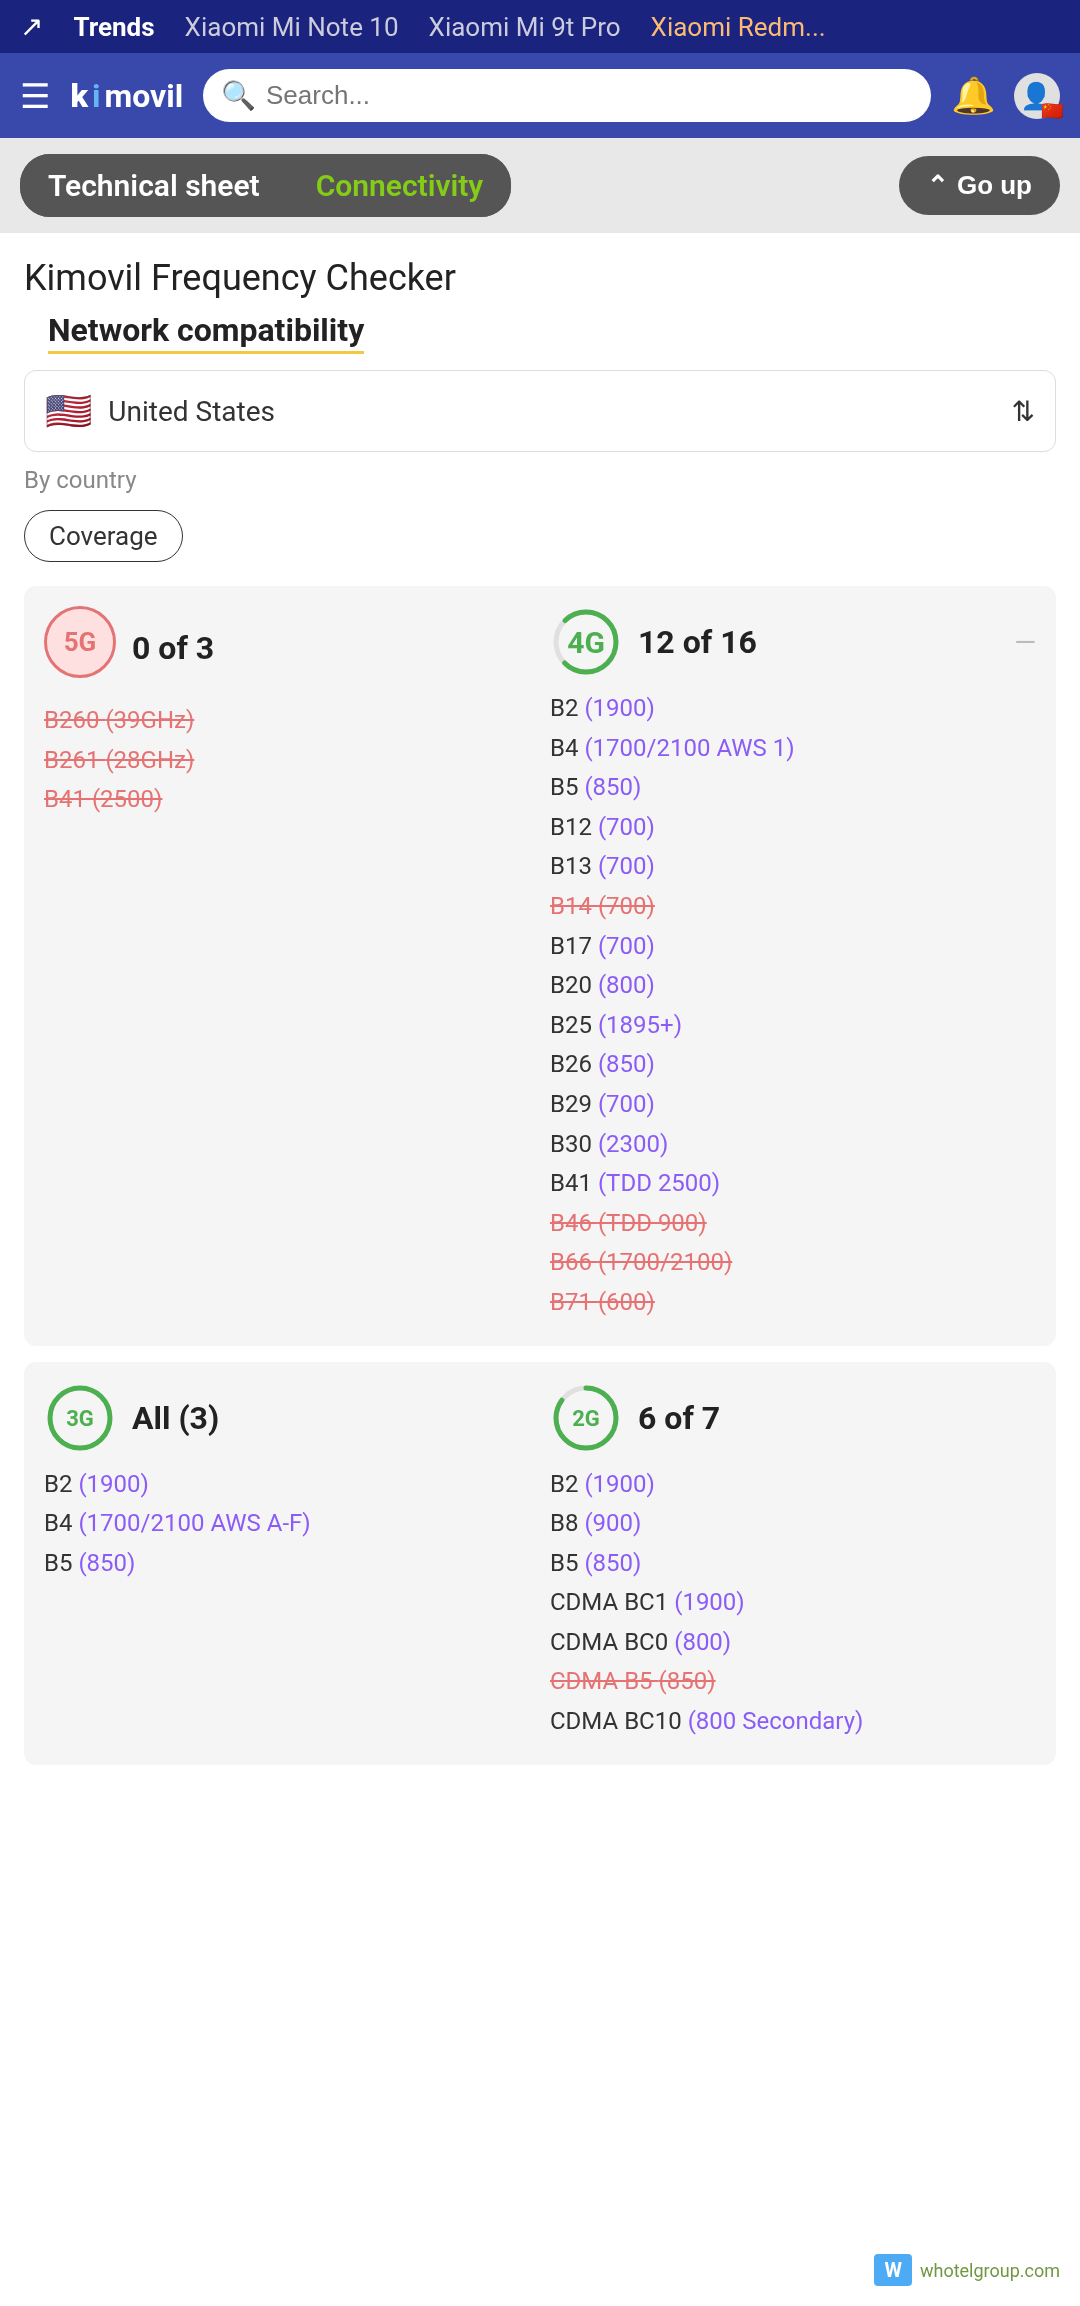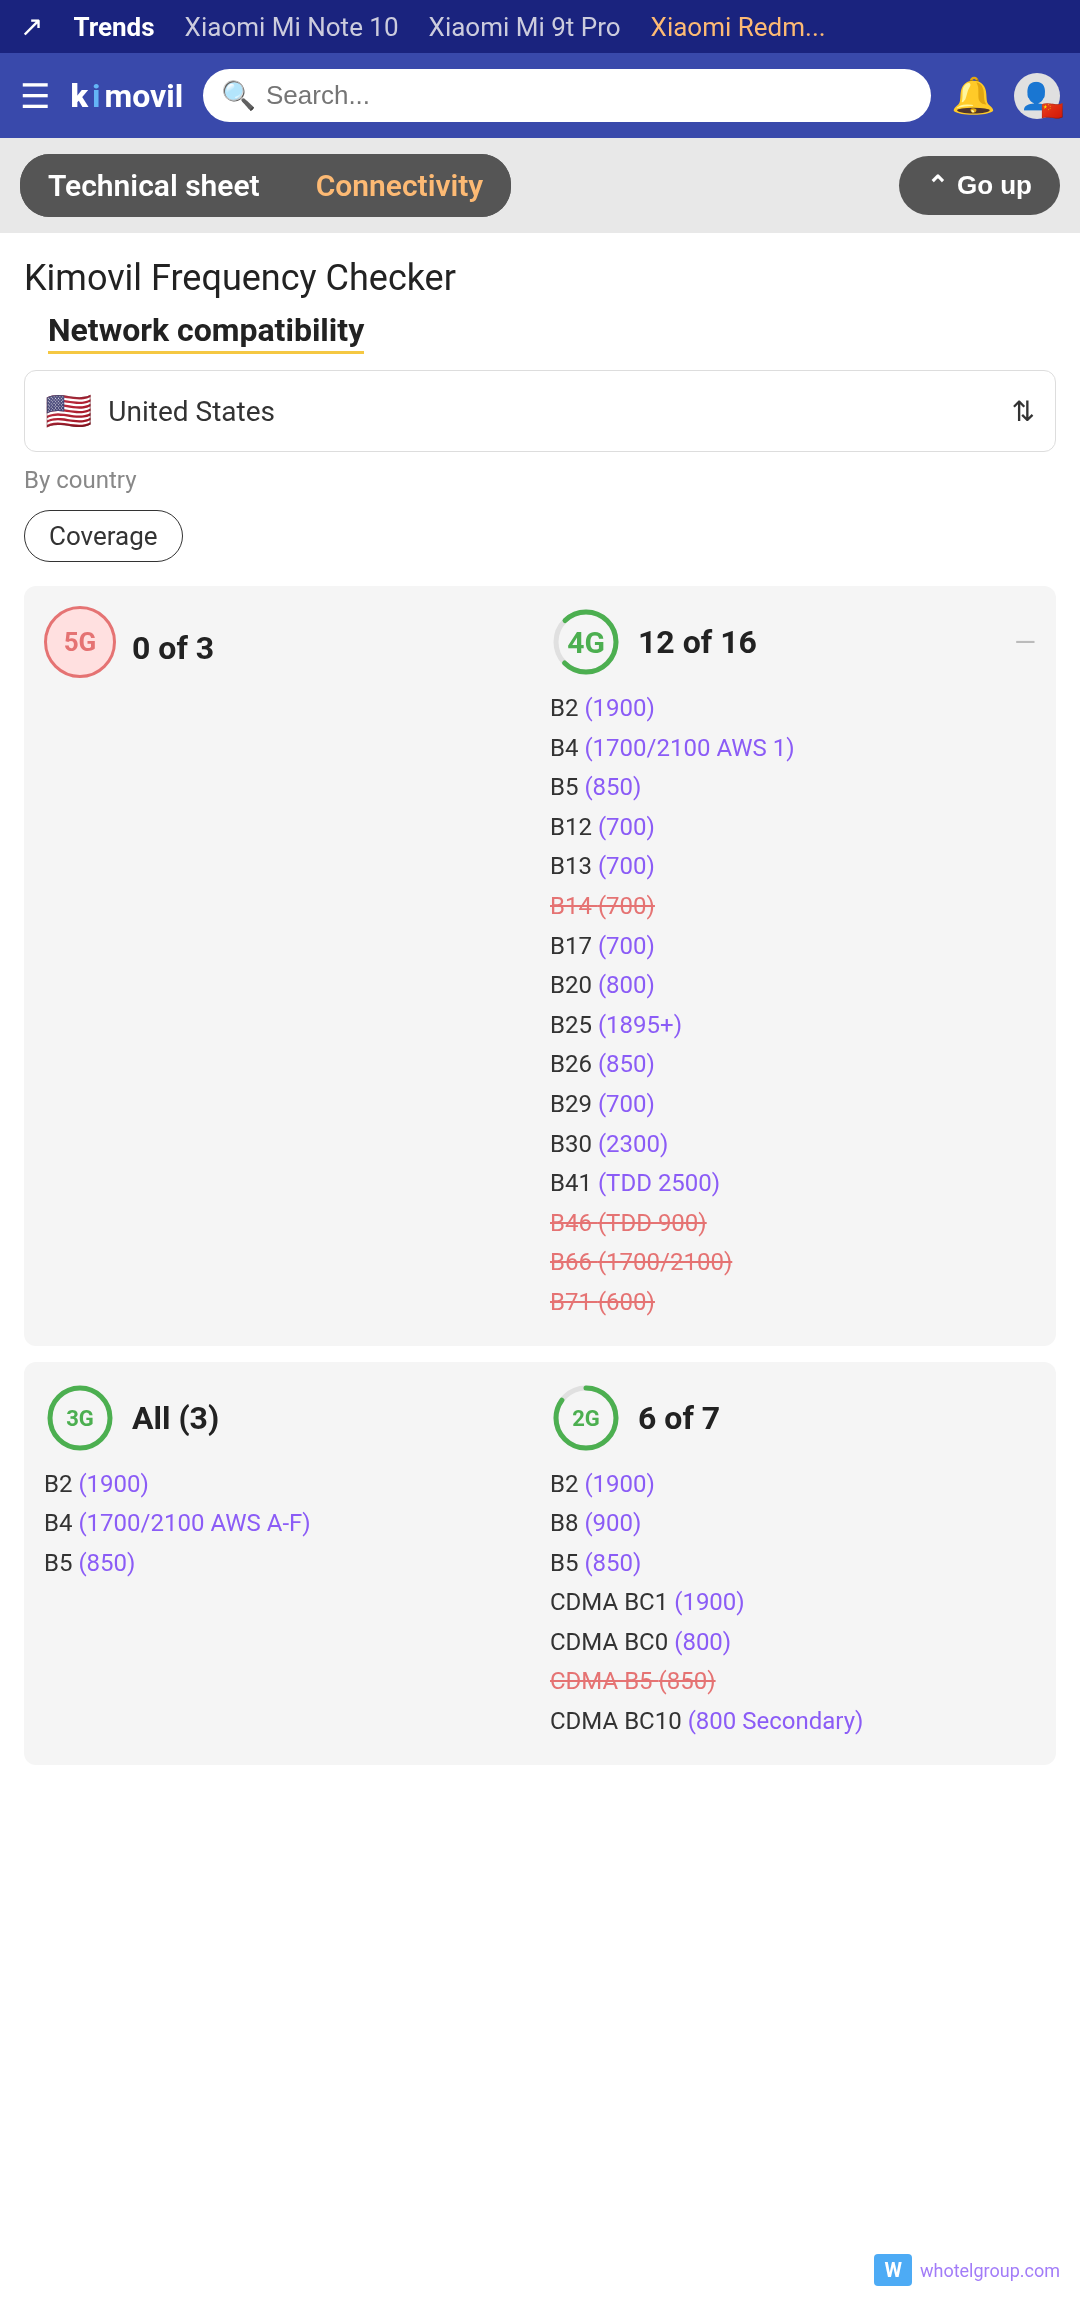--- a/index.html
+++ b/index.html
@@ -113,21 +113,21 @@
       font-size: 30px;
       font-weight: 600;
       cursor: pointer;
     }
     .tab-pill.active {
       background: #555;
       color: #fff;
     }
     .tab-pill.inactive {
       background: #555;
-      color: #fdba74;
+      color: #84cc16;
     }
     .go-up-btn {
       background: #555;
       color: #fff;
       border: none;
       border-radius: 30px;
       padding: 14px 28px;
       font-size: 26px;
       font-weight: 600;
       display: flex;
@@ -345,20 +345,25 @@
   <div class="coverage-btn">Coverage</div>
 
   
   <div class="network-grid">
     <div class="network-row">
 
       <div class="network-col">
         <div class="net-header">
           <div class="net-badge badge-5g">5G</div>
           <span class="net-count">0 of 3</span>
+        </div>
+        <div>
+          <div class="band-item strikethrough">B260 <span class="band-freq">(39GHz)</span></div>
+          <div class="band-item strikethrough">B261 <span class="band-freq">(28GHz)</span></div>
+          <div class="band-item strikethrough">B41 <span class="band-freq">(2500)</span></div>
         </div>
       </div>
 
       <div class="network-col">
         <div class="net-header">
 
           <div style="position:relative; width:72px; height:72px; flex-shrink:0;">
             <svg width="72" height="72" viewBox="0 0 72 72">
               <circle cx="36" cy="36" r="30" fill="none" stroke="#e0e0e0" stroke-width="5"></circle>
               <circle cx="36" cy="36" r="30" fill="none" stroke="#4caf50" stroke-width="5" stroke-dasharray="141.4 47.1" stroke-dashoffset="23.5" stroke-linecap="round" transform="rotate(-90 36 36)"></circle>
@@ -433,14 +438,14 @@
           <div class="band-item">CDMA BC10 <span class="band-freq">(800 Secondary)</span></div>
         </div>
       </div>
     </div>
   </div>
 
 </div>
 
 <div style="position:fixed; bottom:20px; right:20px; display:flex; align-items:center; gap:8px; opacity:0.8;">
   <div style="background:#2196f3; color:#fff; border-radius:4px; padding:4px 10px; font-size:20px; font-weight:700;">W</div>
-  <span style="font-size:18px; color:#8b5cf6;">whotelgroup.com</span>
+  <span style="font-size:18px; color:#4d7c0f;">whotelgroup.com</span>
 </div>
 
 </body></html>

